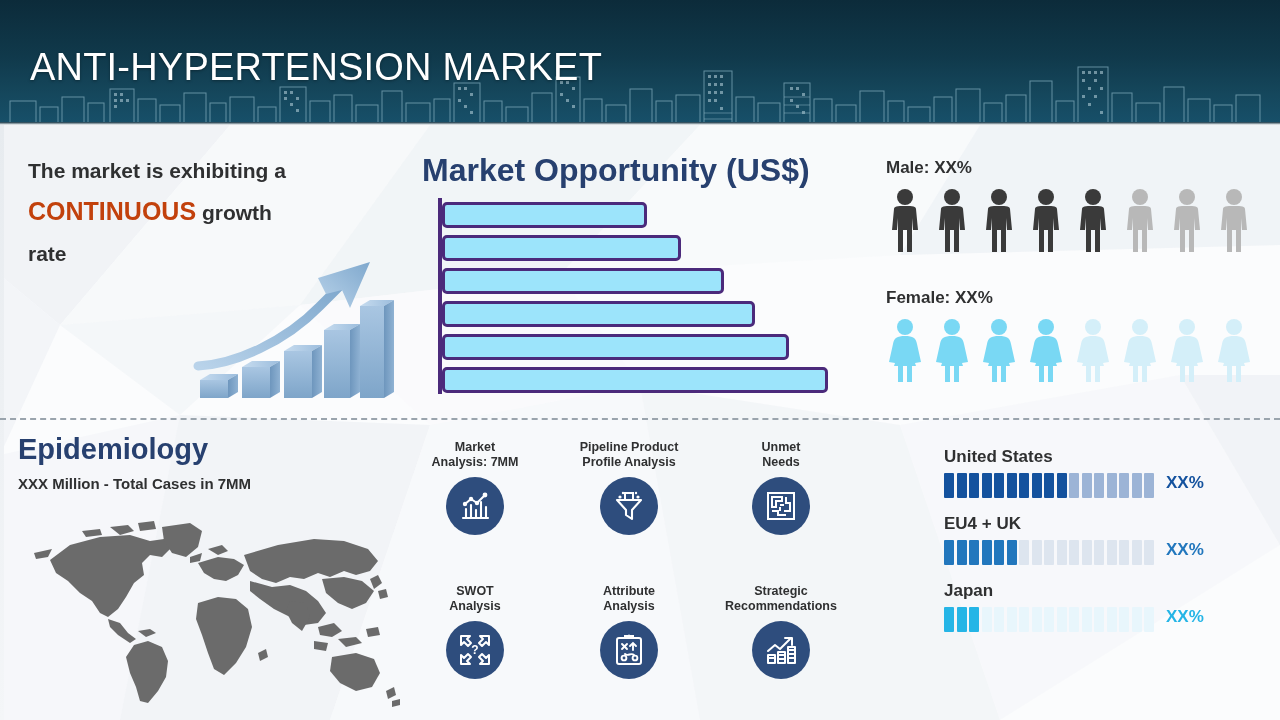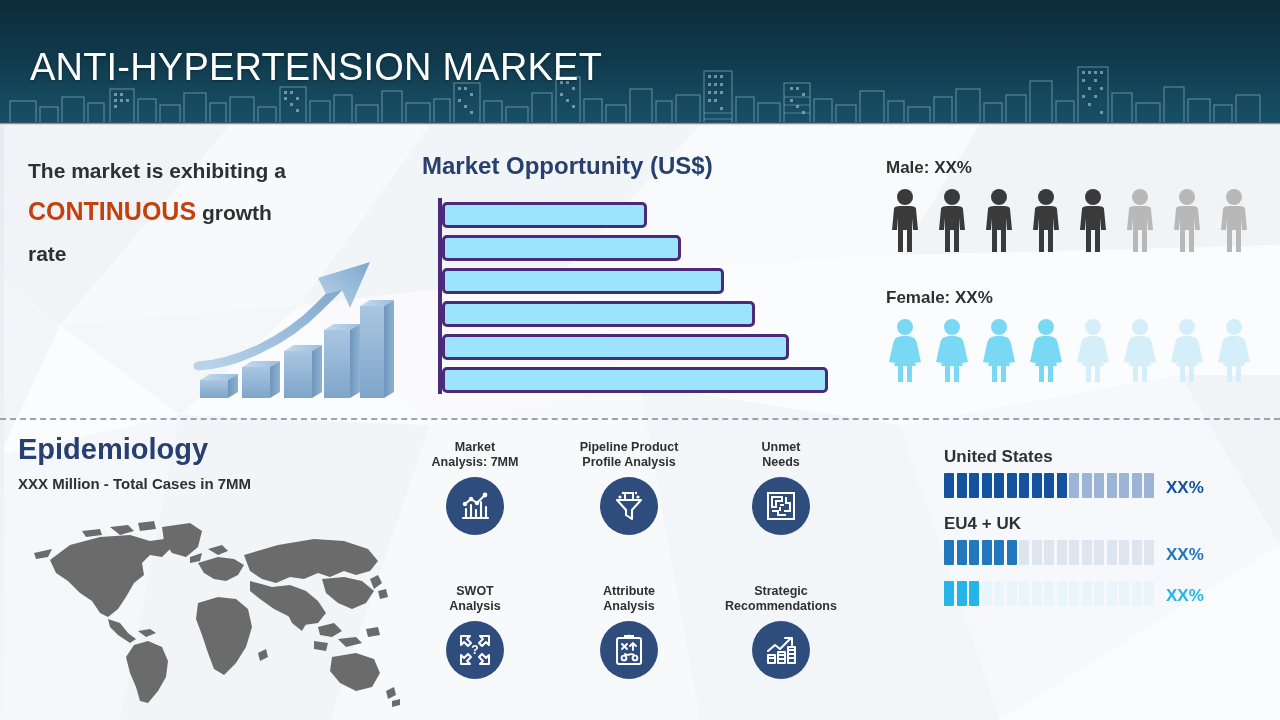--- a/index.html
+++ b/index.html
@@ -53,21 +53,21 @@
     position:absolute; left:28px; top:150px; width:370px;
     font-size:21px; line-height:41px; color:#2f3031; font-weight:bold;
   }
   .headline .hl-accent { color:#c2410c; font-size:25px; font-weight:bold; }
 
   .growth-img { position:absolute; left:190px; top:250px; width:205px; height:160px; }
 
   
   .mo-title {
     position:absolute; left:422px; top:152px;
-    font-size:24px; font-weight:bold; color:#27406f; white-space:nowrap;
+    font-size:32px; font-weight:bold; color:#27406f; white-space:nowrap;
   }
   .mo-chart { position:absolute; left:438px; top:198px; width:390px; height:196px; }
   .mo-axis {
     position:absolute; left:0; top:0; width:4px; height:196px; background:#4b2a7b;
   }
   .mo-bar {
     position:absolute; left:4px; height:26px;
     background:#9ce4fb; border:3px solid #4b2a7b; border-radius:5px;
   }
 
@@ -99,21 +99,21 @@
     width:58px; height:58px; border-radius:50%;
     background:#2e4d7d; margin:7px auto 0;
     display:flex; align-items:center; justify-content:center;
   }
 
   
   .region { position:absolute; left:944px; width:290px; }
   .region-name {
     font-size:17px; font-weight:bold; color:#2f3031; margin-bottom:6px;
   }
-  .region-row { display:flex; align-items:flex-end; }
+  .region-row { display:flex; align-items:flex-start; }
   .seg-track { display:flex; gap:2.5px; }
   .seg { width:10px; height:25px; border-radius:1px; }
   .region-pct {
     margin-left:12px; font-size:17px; font-weight:bold; white-space:nowrap;
   }
 
   
   .logo { position:absolute; left:1070px; top:648px; width:190px; height:48px; }
 </style>
 </head>
@@ -634,20 +634,21 @@
           <div class="seg" style="background: rgb(221, 229, 239);"></div>
           <div class="seg" style="background: rgb(221, 229, 239);"></div>
           <div class="seg" style="background: rgb(221, 229, 239);"></div>
           <div class="seg" style="background: rgb(221, 229, 239);"></div>
         </div>
       <div class="region-pct" style="color:#2277bd;">XX%</div>
     </div>
   </div>
 
   <div class="region" style="top:581px;">
+    <div class="region-name">Japan</div>
     <div class="region-row">
       <div class="seg-track" id="seg-2">
           <div class="seg" style="background: rgb(37, 181, 230);"></div>
           <div class="seg" style="background: rgb(37, 181, 230);"></div>
           <div class="seg" style="background: rgb(37, 181, 230);"></div>
           <div class="seg" style="background: rgb(232, 246, 252);"></div>
           <div class="seg" style="background: rgb(232, 246, 252);"></div>
           <div class="seg" style="background: rgb(232, 246, 252);"></div>
           <div class="seg" style="background: rgb(232, 246, 252);"></div>
           <div class="seg" style="background: rgb(232, 246, 252);"></div>

